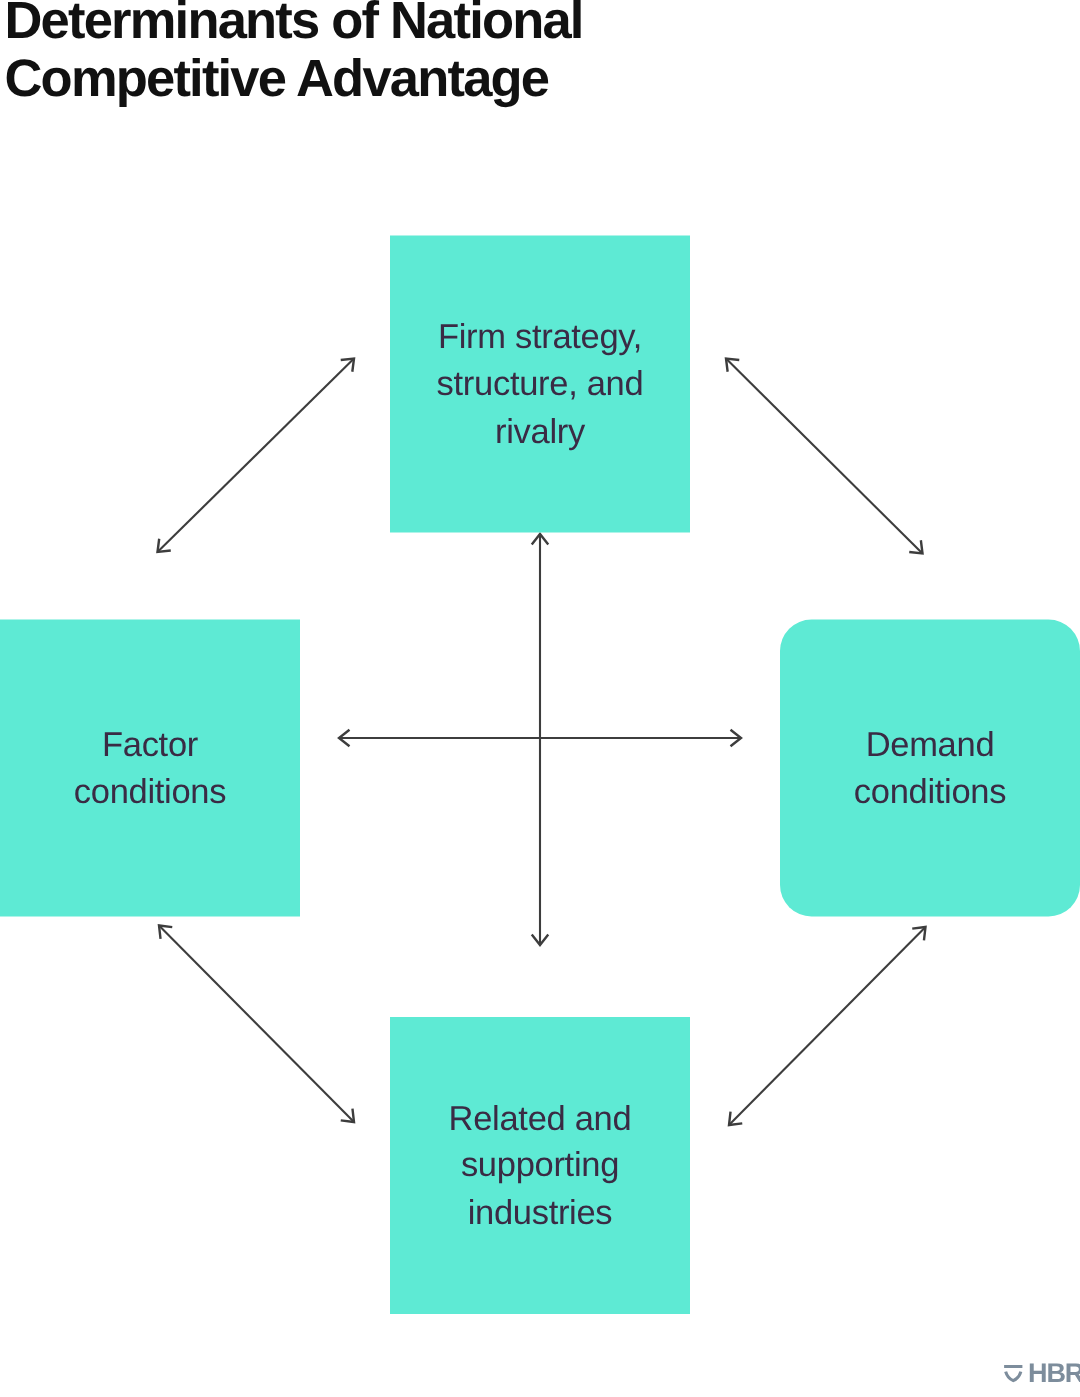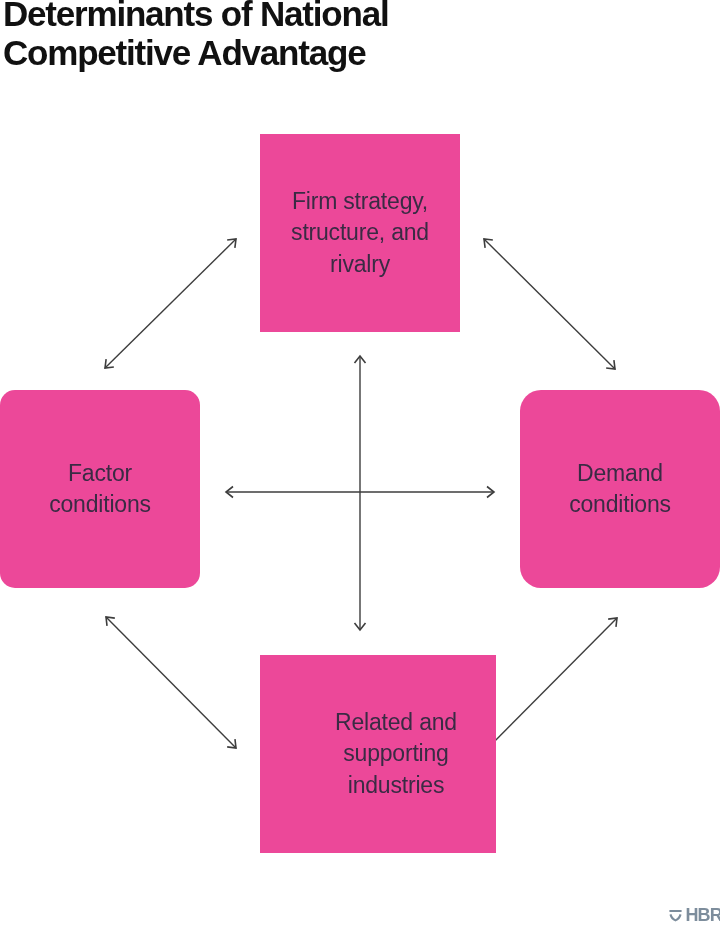--- a/index.html
+++ b/index.html
@@ -22,30 +22,31 @@
     white-space: pre-line;
   }
   .arrow-layer {
     position: absolute;
     top: 0; left: 0;
     width: 720px; height: 931px;
   }
   .node {
     position: absolute;
     width: 200px; height: 198px;
-    background: #ec4899;
+    background: #5eead4;
     display: flex;
     align-items: center;
     justify-content: center;
     text-align: center;
+    margin-top: 23px;
   }
   #node-firm     { left: 260px; top: 134px; }
-  #node-factor   { left: 0px;   top: 390px; border-radius: 15px; }
+  #node-factor   { left: 0px;   top: 390px; }
   #node-demand   { left: 520px; top: 390px; border-radius: 21px; }
-  #node-related  { left: 260px; top: 655px; padding-left: 36px; }
+  #node-related  { left: 260px; top: 655px; }
   .node-label {
     font-size: 23px;
     line-height: 1.37;
     letter-spacing: -0.2px;
     color: #3a2b44;
     white-space: pre-line;
   }
   .brand-logo {
     position: absolute;
     right: -2px; bottom: 5px;

